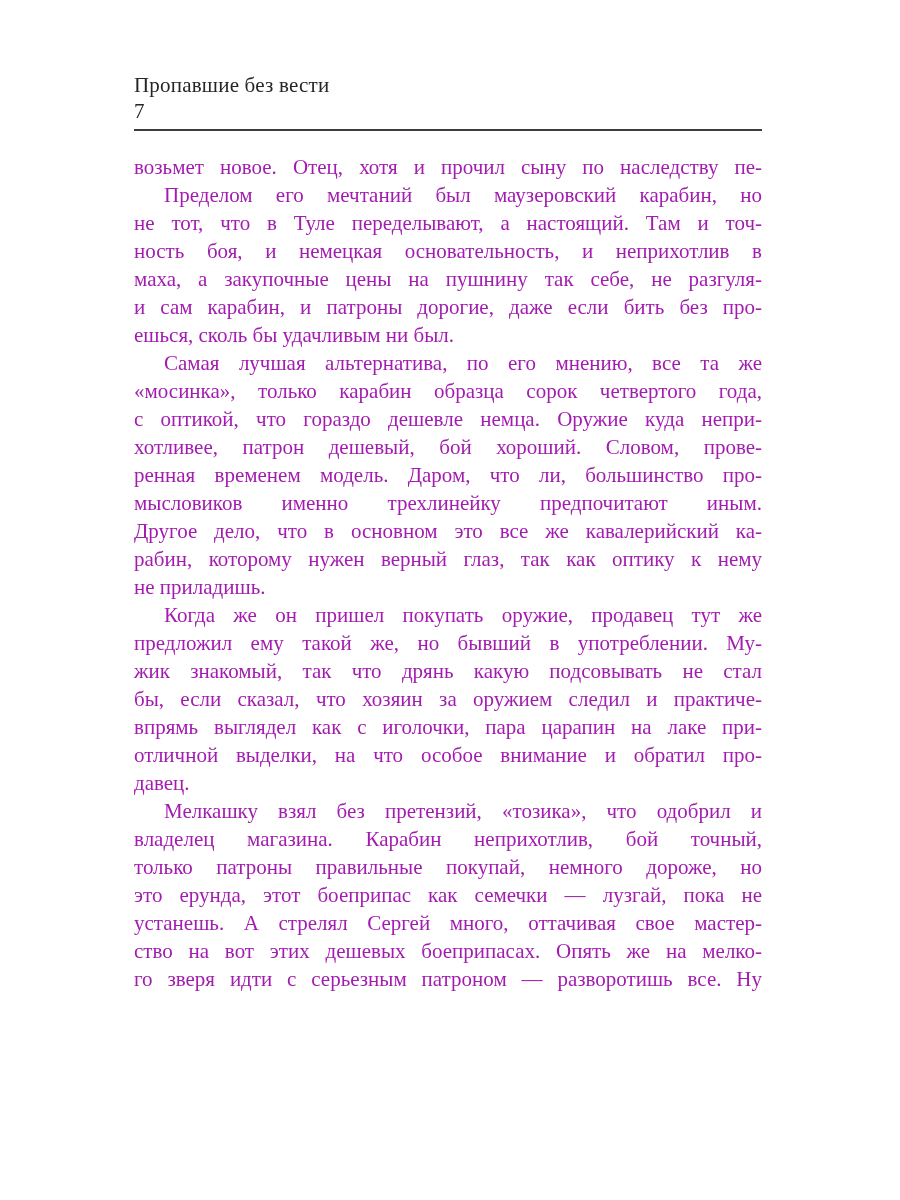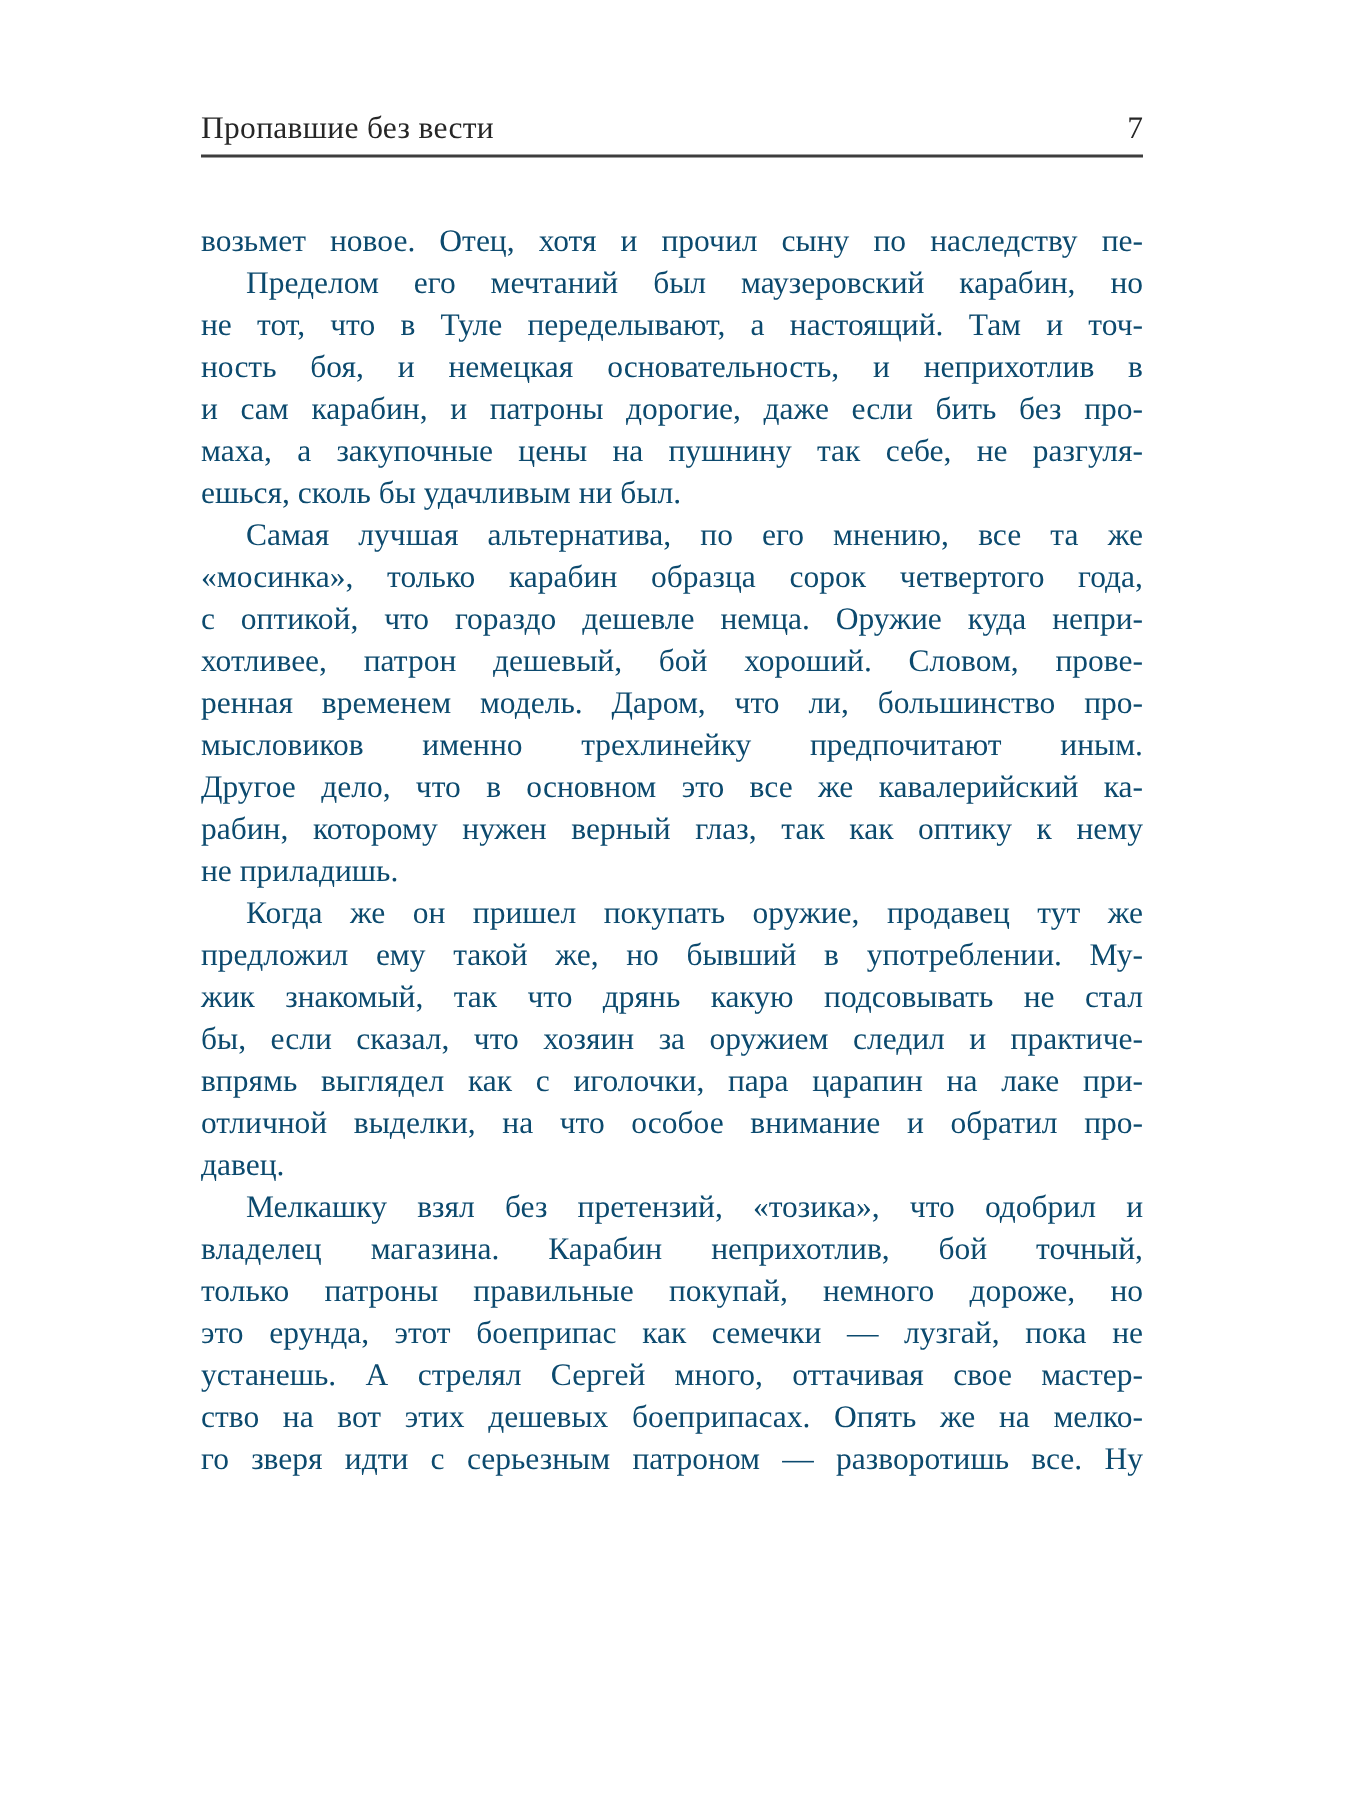--- a/index.html
+++ b/index.html
@@ -18,39 +18,40 @@
   }
   .content {
     position: absolute;
     left: 134px;
     top: 0;
     width: 628px;
   }
   .running-head {
     display: flex;
     justify-content: space-between;
-    align-items: center;
+    align-items: flex-start;
     margin-top: 72px;
     font-size: 21px;
     line-height: 26px;
     color: #262626;
+    flex-direction: column;
   }
   .running-head .head-title {
     letter-spacing: 0.2px;
   }
   .rule {
     height: 2px;
     background: #3d3d3d;
     margin-top: 5px;
   }
   .textblock {
-    margin-top: 41px;
+    margin-top: 22px;
     font-size: 21px;
     line-height: 28px;
-    color: #0c4a6e;
+    color: #a21caf;
   }
   .para {
     margin: 0;
     padding: 0;
   }
   .line {
     display: block;
     text-align: justify;
     text-align-last: justify;
     -moz-text-align-last: justify;
@@ -78,22 +79,22 @@
     <div class="rule"></div>
 
     <div class="textblock">
         <p class="para">
           <span class="line">возьмет новое. Отец, хотя и прочил сыну по наследству пе-</span>
         </p>
         <p class="para indent">
           <span class="line">Пределом его мечтаний был маузеровский карабин, но</span>
           <span class="line">не тот, что в Туле переделывают, а настоящий. Там и точ-</span>
           <span class="line">ность боя, и немецкая основательность, и неприхотлив в</span>
+          <span class="line">маха, а закупочные цены на пушнину так себе, не разгуля-</span>
           <span class="line">и сам карабин, и патроны дорогие, даже если бить без про-</span>
-          <span class="line">маха, а закупочные цены на пушнину так себе, не разгуля-</span>
           <span class="line endline">ешься, сколь бы удачливым ни был.</span>
         </p>
         <p class="para indent">
           <span class="line">Самая лучшая альтернатива, по его мнению, все та же</span>
           <span class="line">«мосинка», только карабин образца сорок четвертого года,</span>
           <span class="line">с оптикой, что гораздо дешевле немца. Оружие куда непри-</span>
           <span class="line">хотливее, патрон дешевый, бой хороший. Словом, прове-</span>
           <span class="line">ренная временем модель. Даром, что ли, большинство про-</span>
           <span class="line">мысловиков именно трехлинейку предпочитают иным.</span>
           <span class="line">Другое дело, что в основном это все же кавалерийский ка-</span>

